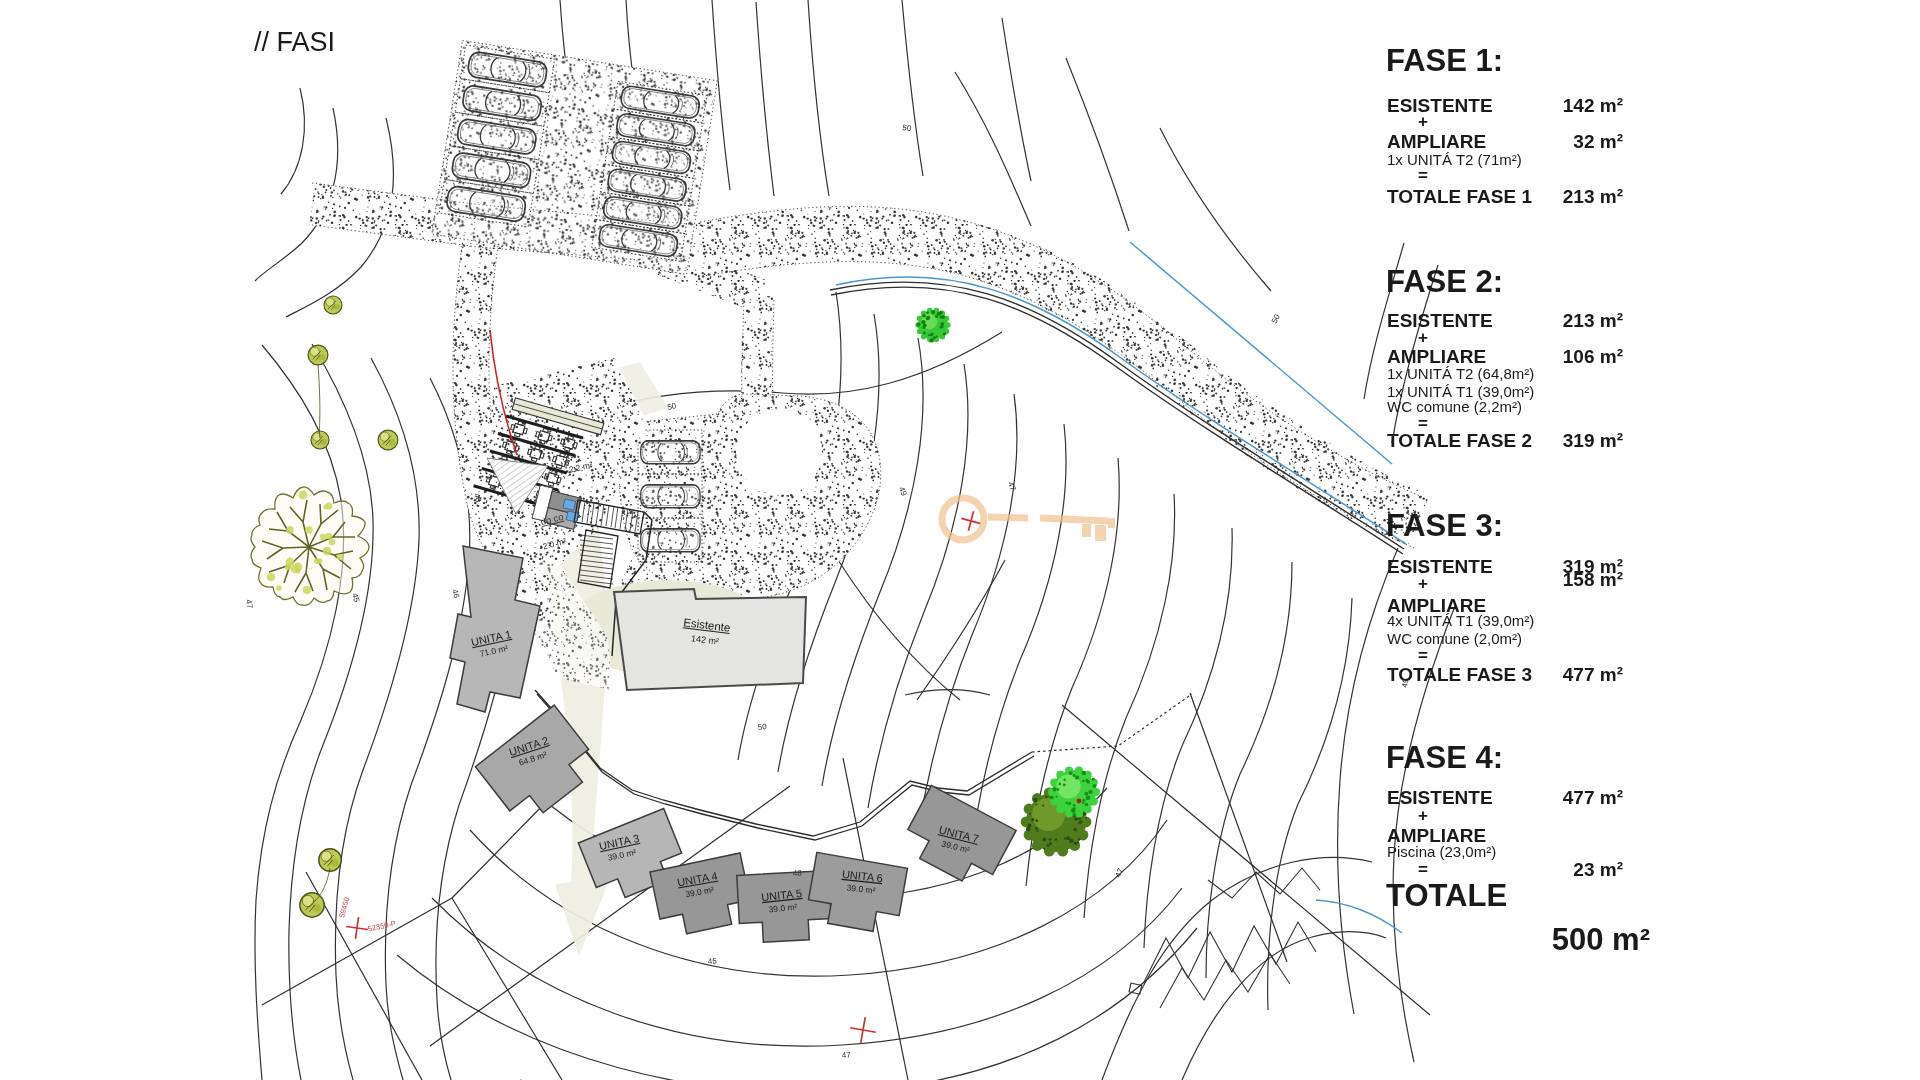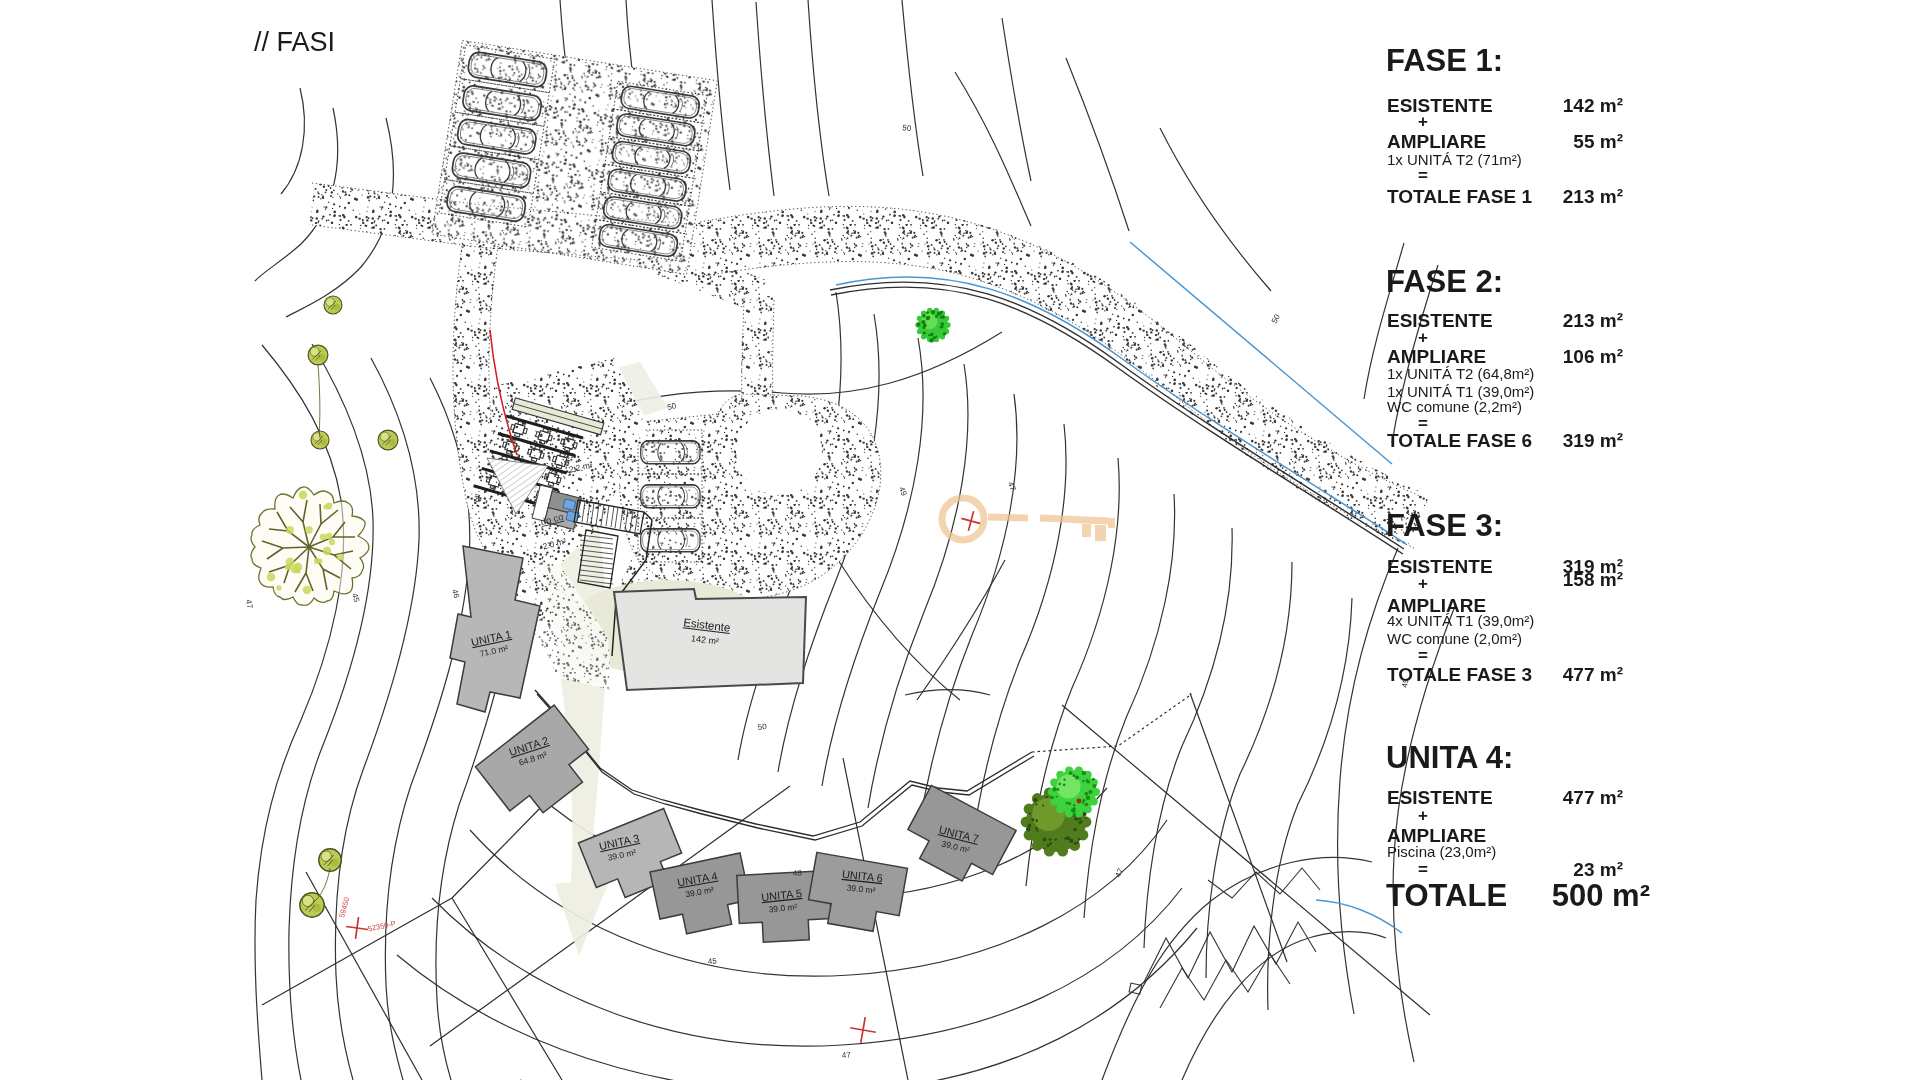--- a/index.html
+++ b/index.html
@@ -4,21 +4,21 @@
 html,body{margin:0;padding:0;width:1920px;height:1080px;background:#fff;overflow:hidden;}
 #wrap{position:relative;width:1920px;height:1080px;font-family:"Liberation Sans",sans-serif;}
 svg{position:absolute;left:0;top:0;}
 #fasi{position:absolute;left:254px;top:27px;font-size:27px;color:#1a1a1a;text-align:center;}
 #panel div{position:absolute;color:#1a1a1a;white-space:nowrap;}
 .h1{left:1386px;font-size:31px;font-weight:bold;text-align:center;}
 .lbl{left:1387px;font-size:19px;font-weight:bold;}
 .val{left:1430px;width:193px;text-align:right;font-size:19px;font-weight:bold;}
 .sub{left:1387px;font-size:15px;}
 .op{left:1418px;font-size:17px;font-weight:bold;}
-.bigval{left:1430px;width:220px;text-align:right;font-size:31px;font-weight:bold;}
+.bigval{left:1430px;width:220px;text-align:right;font-size:31px;font-weight:bold;margin-top:44px;}
 </style></head>
 <body>
 <div id="wrap">
 <svg width="1920" height="1080" viewBox="0 0 1920 1080">
       <defs>
         <pattern id="stip" width="56" height="56" patternUnits="userSpaceOnUse">
           <rect width="56" height="56" fill="#ffffff"></rect>
           <g fill="#222222" opacity="0.9">
             <circle cx="18.3" cy="8.8" r="1.1"></circle>
             <circle cx="4.5" cy="30.0" r="0.8"></circle>
@@ -652,49 +652,49 @@
       <text x="246" y="600" transform="rotate(80 246 600)" font-family="Liberation Sans, sans-serif" font-size="8" fill="#2e2e2e">47</text>
       <text x="1407" y="688" transform="rotate(-80 1407 688)" font-family="Liberation Sans, sans-serif" font-size="8" fill="#2e2e2e">49</text>
     </svg>
 <div id="fasi">// FASI</div>
 <div id="panel">
       <div class="h1" style="top:43px">FASE 1:</div>
       <div class="lbl" style="top:95px">ESISTENTE</div>
       <div class="val" style="top:95px">142 m²</div>
       <div class="op" style="top:112px">+</div>
       <div class="lbl" style="top:131px">AMPLIARE</div>
-      <div class="val" style="top:131px">55 m²</div>
+      <div class="val" style="top:131px">32 m²</div>
       <div class="sub" style="top:151px">1x UNITÁ T2 (71m²)</div>
       <div class="op" style="top:166px">=</div>
       <div class="lbl" style="top:186px">TOTALE FASE 1</div>
       <div class="val" style="top:186px">213 m²</div>
       <div class="h1" style="top:264px">FASE 2:</div>
       <div class="lbl" style="top:310px">ESISTENTE</div>
       <div class="val" style="top:310px">213 m²</div>
       <div class="op" style="top:328px">+</div>
       <div class="lbl" style="top:346px">AMPLIARE</div>
       <div class="val" style="top:346px">106 m²</div>
       <div class="sub" style="top:365px">1x UNITÁ T2 (64,8m²)</div>
       <div class="sub" style="top:383px">1x UNITÁ T1 (39,0m²)</div>
       <div class="sub" style="top:398px">WC comune (2,2m²)</div>
       <div class="op" style="top:414px">=</div>
-      <div class="lbl" style="top:430px">TOTALE FASE 6</div>
+      <div class="lbl" style="top:430px">TOTALE FASE 2</div>
       <div class="val" style="top:430px">319 m²</div>
       <div class="h1" style="top:508px">FASE 3:</div>
       <div class="lbl" style="top:556px">ESISTENTE</div>
       <div class="val" style="top:556px">319 m²</div>
       <div class="op" style="top:574px">+</div>
       <div class="lbl" style="top:595px">AMPLIARE</div>
       <div class="val" style="top:569px">158 m²</div>
       <div class="sub" style="top:612px">4x UNITÁ T1 (39,0m²)</div>
       <div class="sub" style="top:630px">WC comune (2,0m²)</div>
       <div class="op" style="top:646px">=</div>
       <div class="lbl" style="top:664px">TOTALE FASE 3</div>
       <div class="val" style="top:664px">477 m²</div>
-      <div class="h1" style="top:740px">UNITA 4:</div>
+      <div class="h1" style="top:740px">FASE 4:</div>
       <div class="lbl" style="top:787px">ESISTENTE</div>
       <div class="val" style="top:787px">477 m²</div>
       <div class="op" style="top:806px">+</div>
       <div class="lbl" style="top:825px">AMPLIARE</div>
       <div class="val" style="top:859px">23 m²</div>
       <div class="sub" style="top:843px">Piscina (23,0m²)</div>
       <div class="op" style="top:860px">=</div>
       <div class="h1" style="top:878px">TOTALE</div>
       <div class="bigval" style="top:878px">500 m²</div>
     </div>

